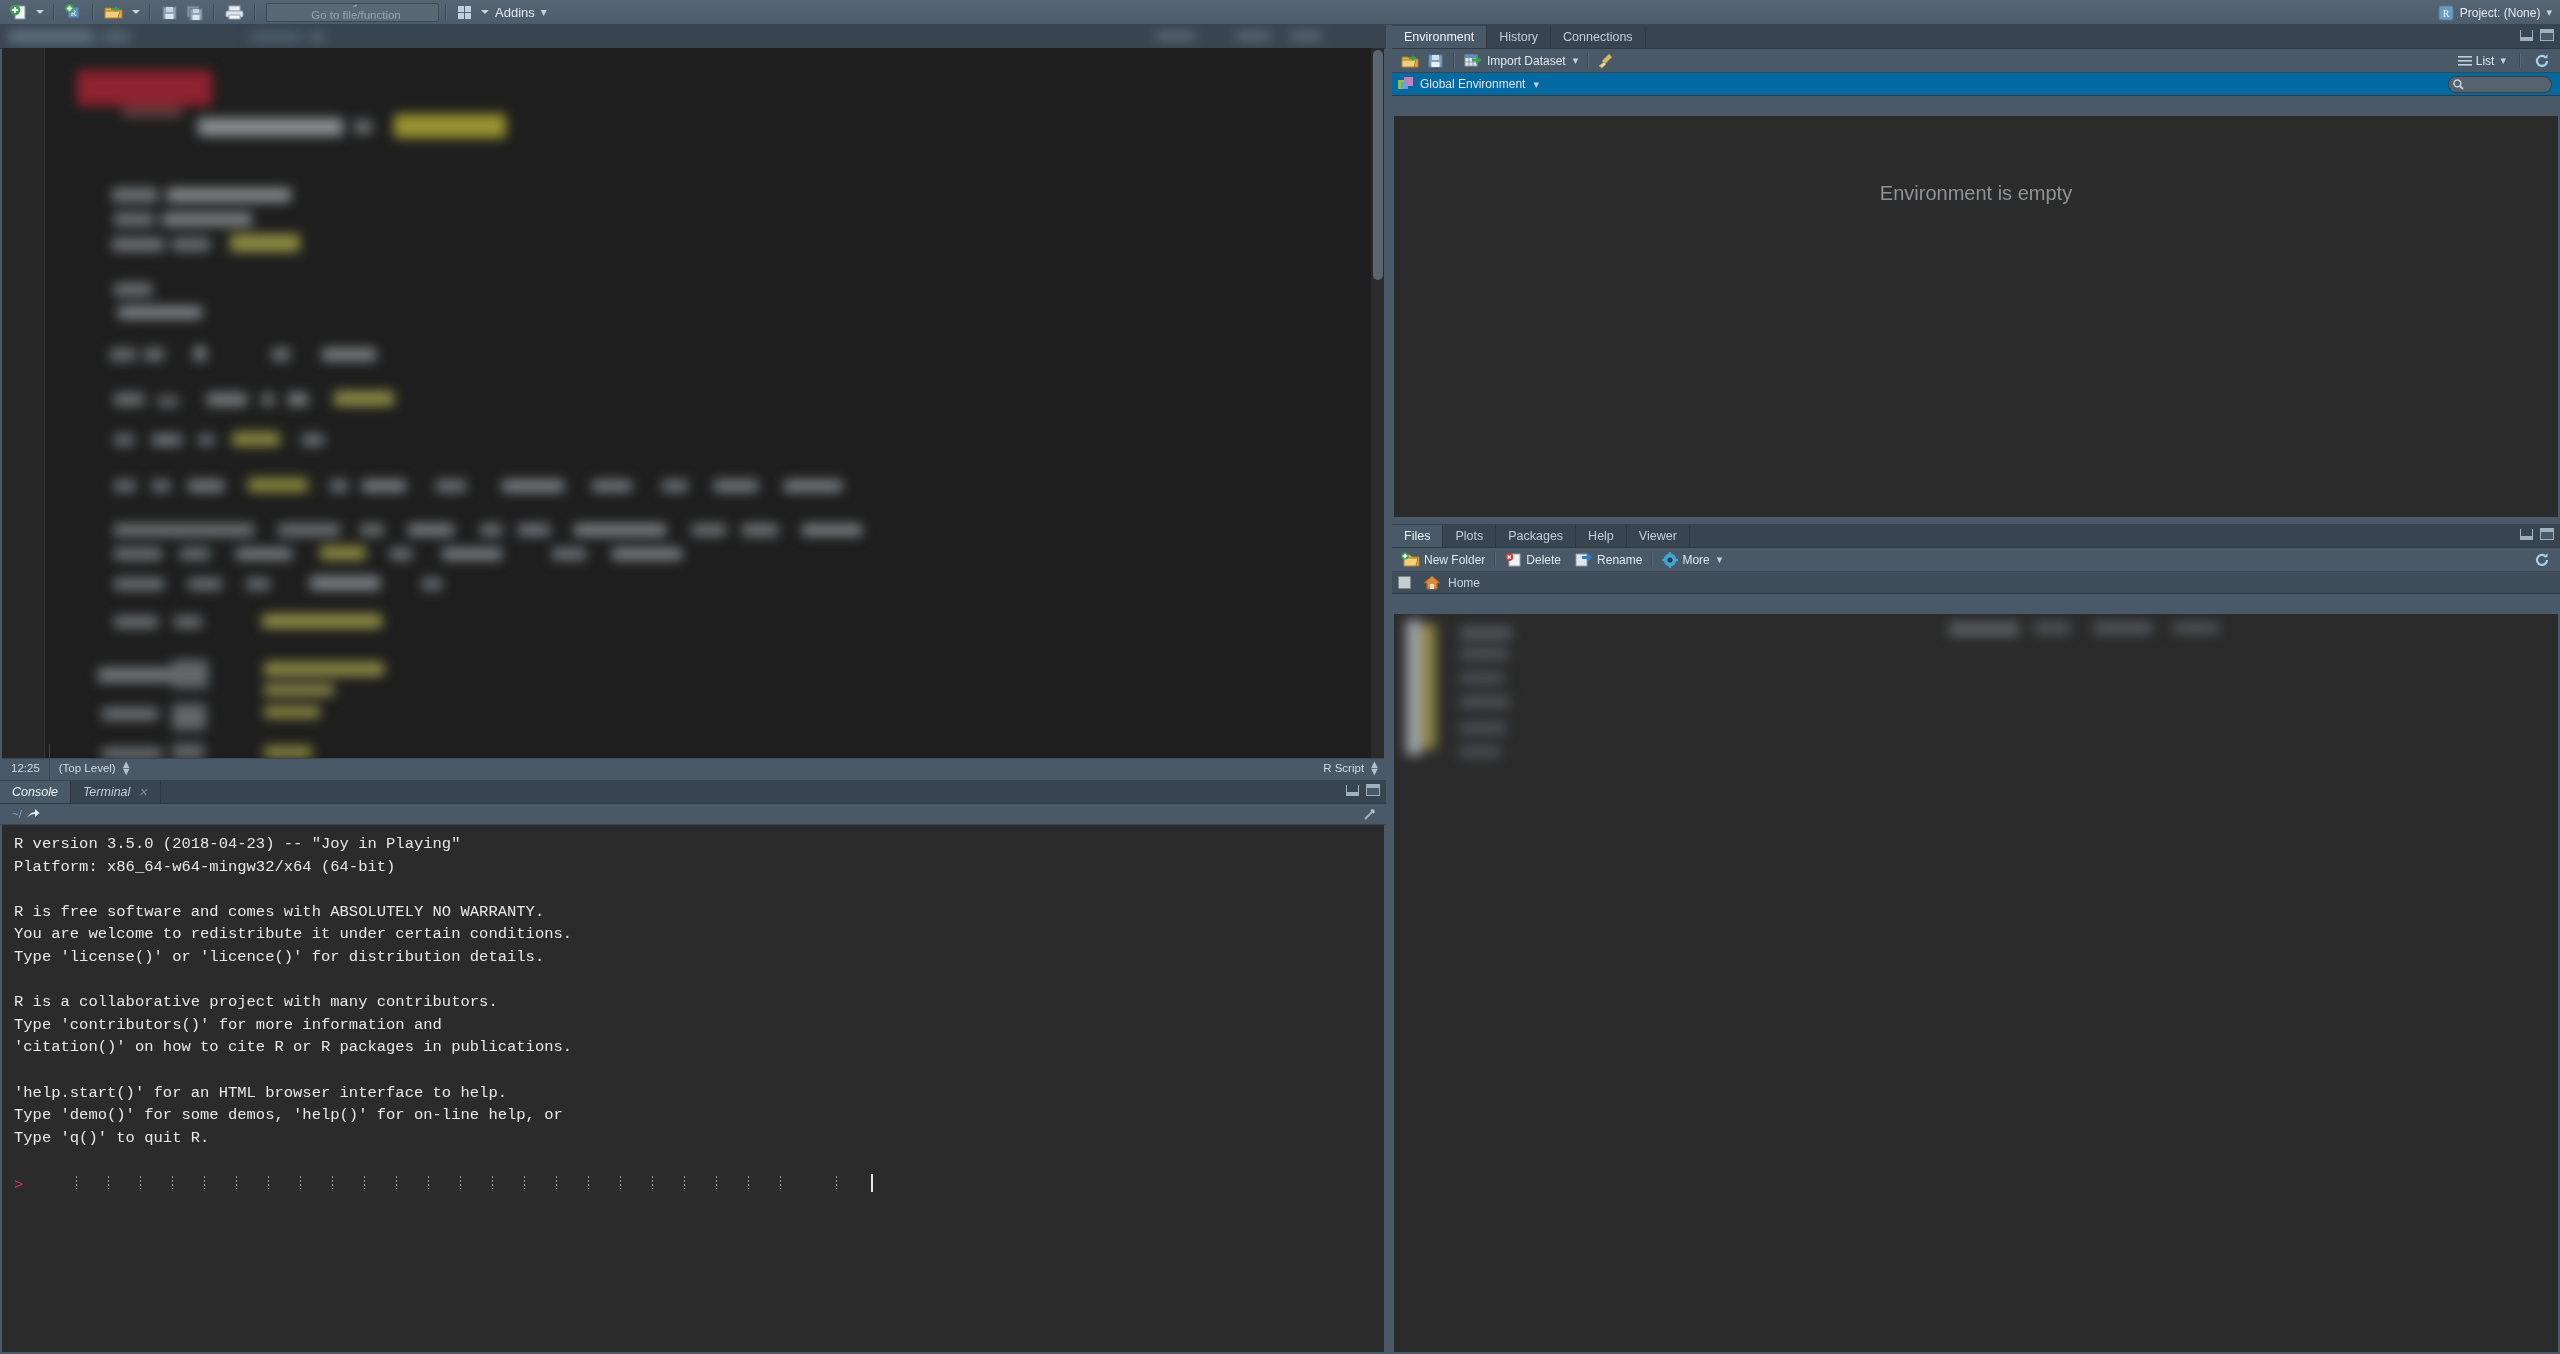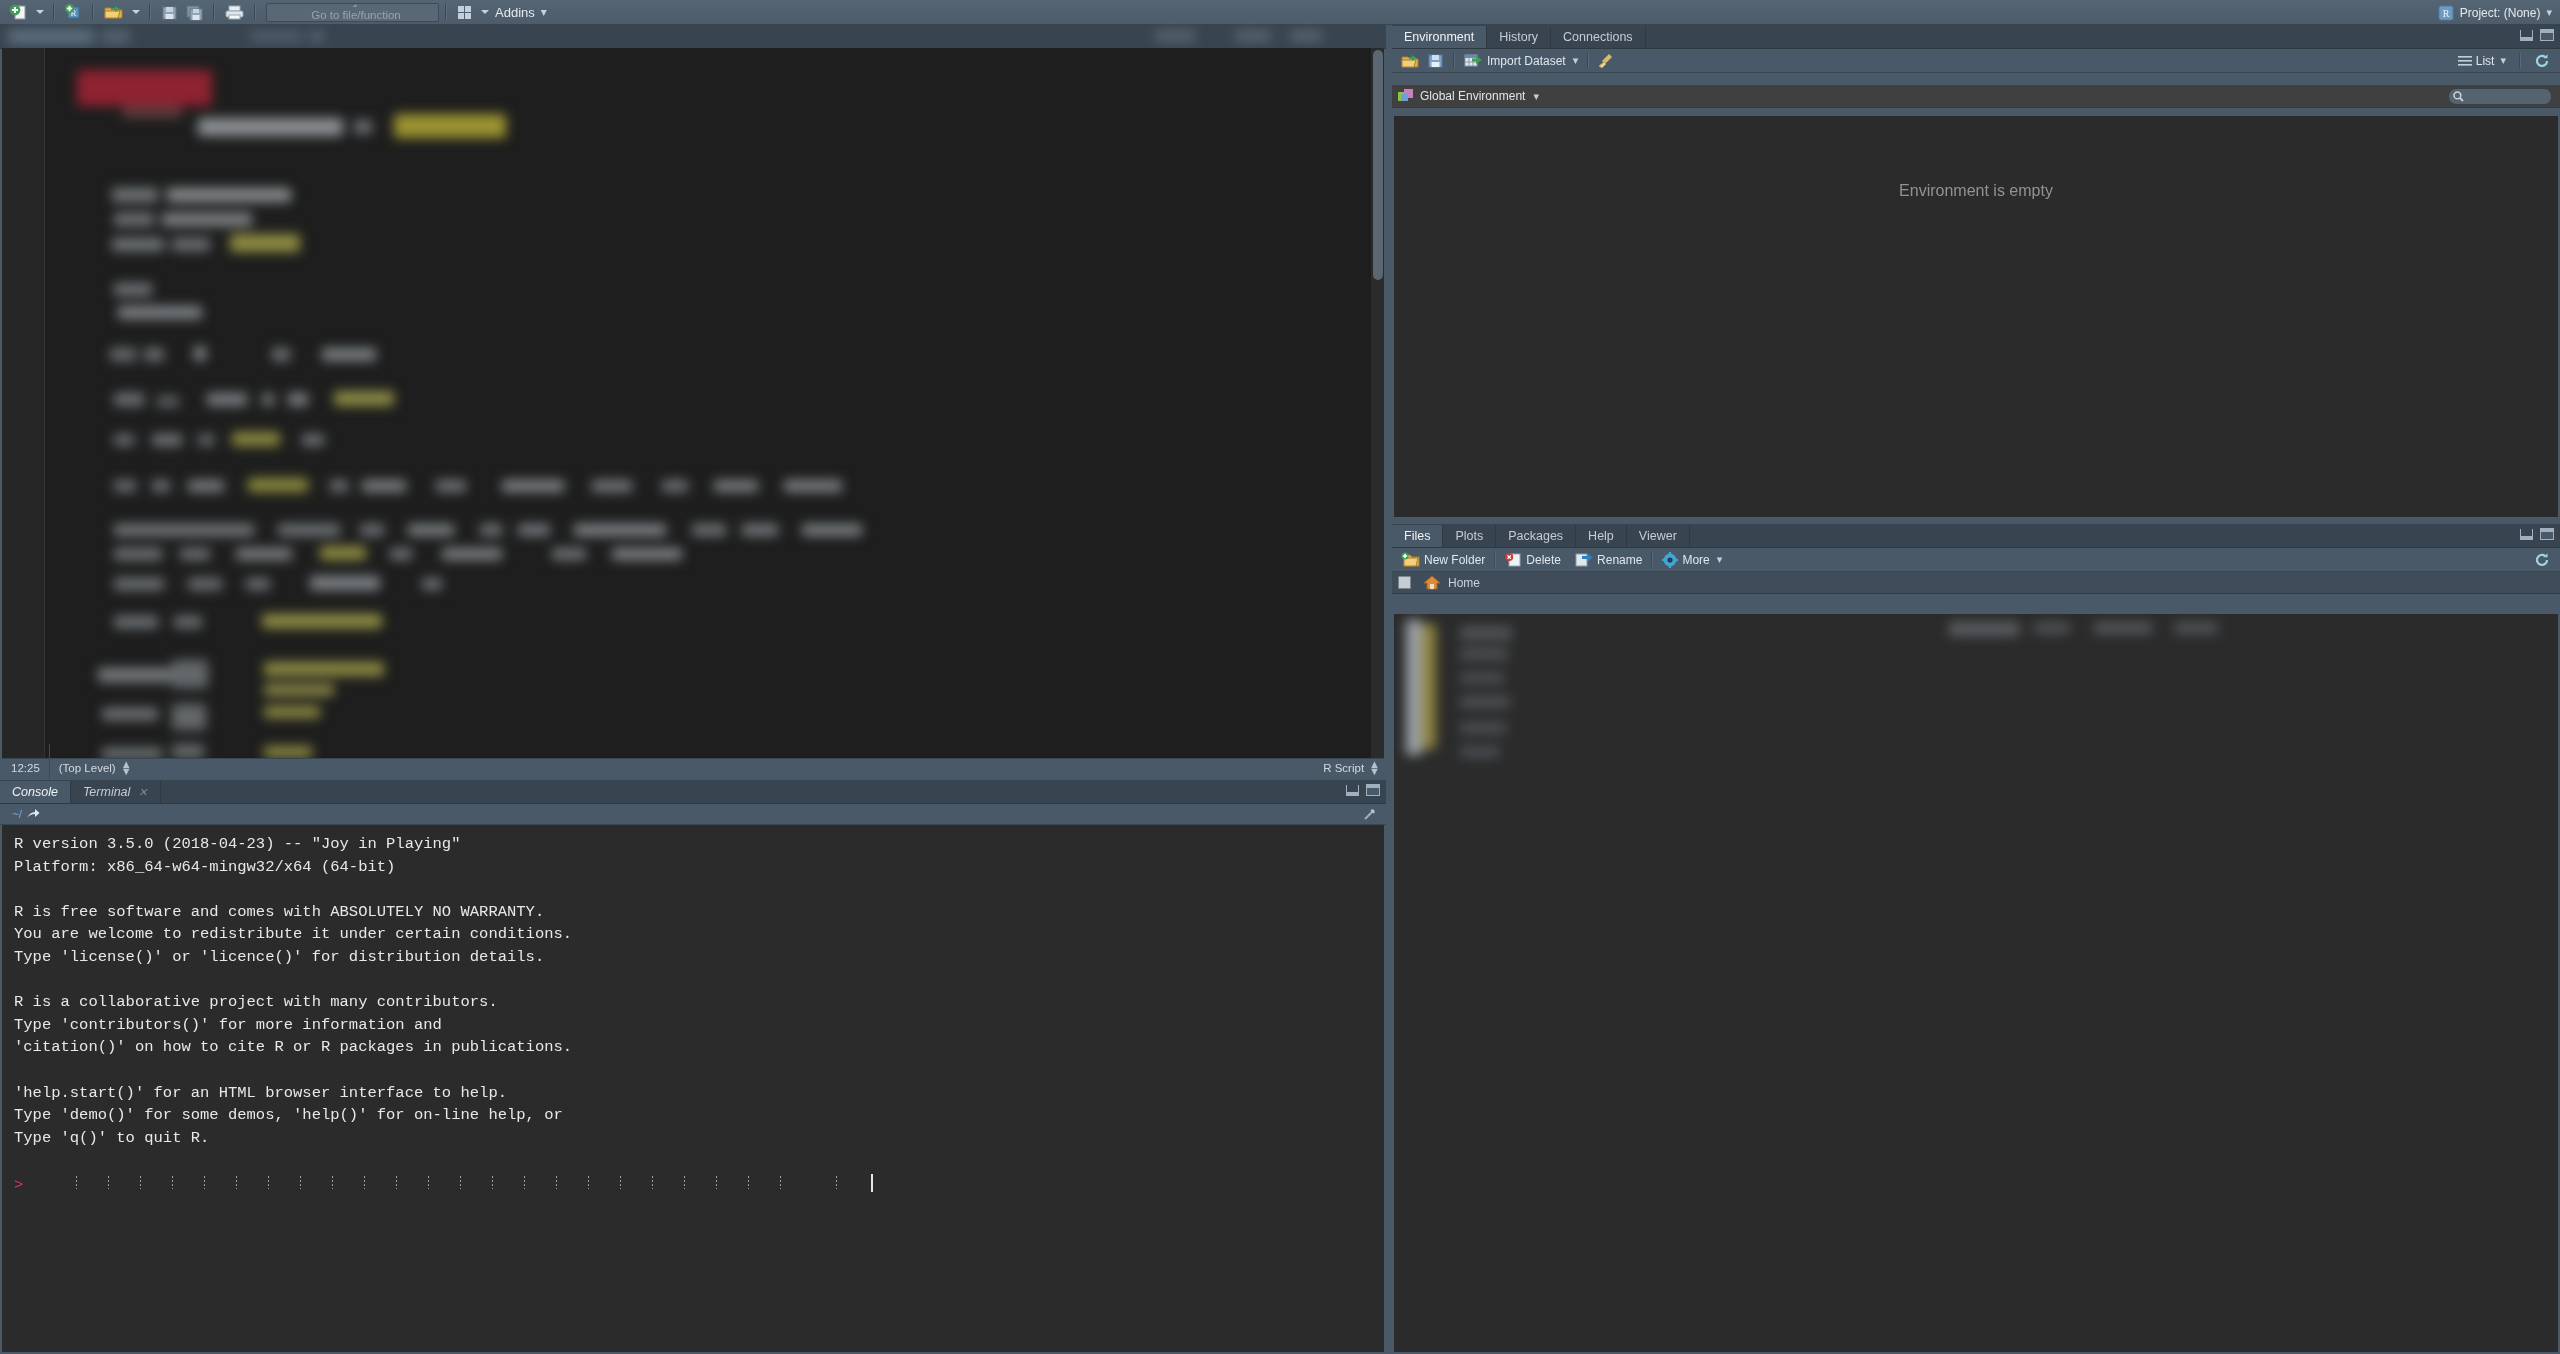--- a/index.html
+++ b/index.html
@@ -183,27 +183,26 @@
     position: absolute;
     right: 6px;
     display: flex;
     align-items: center;
     gap: 4px;
   }
 
   
   .env-subbar {
     height: 22px;
-    background: #404040;
+    background: #0369a1;
     border-bottom: 1px solid #303b45;
     display: flex;
     align-items: center;
     padding: 0 6px;
     position: relative;
-    margin-top: 12px;
   }
   .env-scope {
     font-size: 12px;
     color: #dde5ec;
     margin-left: 6px;
   }
   .search-box {
     position: absolute;
     right: 8px;
     width: 98px; height: 15px;
@@ -218,21 +217,21 @@
   .env-body {
     background: #2b2b2b;
     position: relative;
     overflow: hidden;
   }
   .env-empty {
     position: absolute;
     left: 0; right: 0;
     top: 66px;
     text-align: center;
-    font-size: 16px;
+    font-size: 20px;
     color: #8d9499;
   }
 
   
   .files-pathbar {
     height: 21px;
     background: #3f4d5b;
     border-bottom: 1px solid #303b45;
     display: flex;
     align-items: center;

